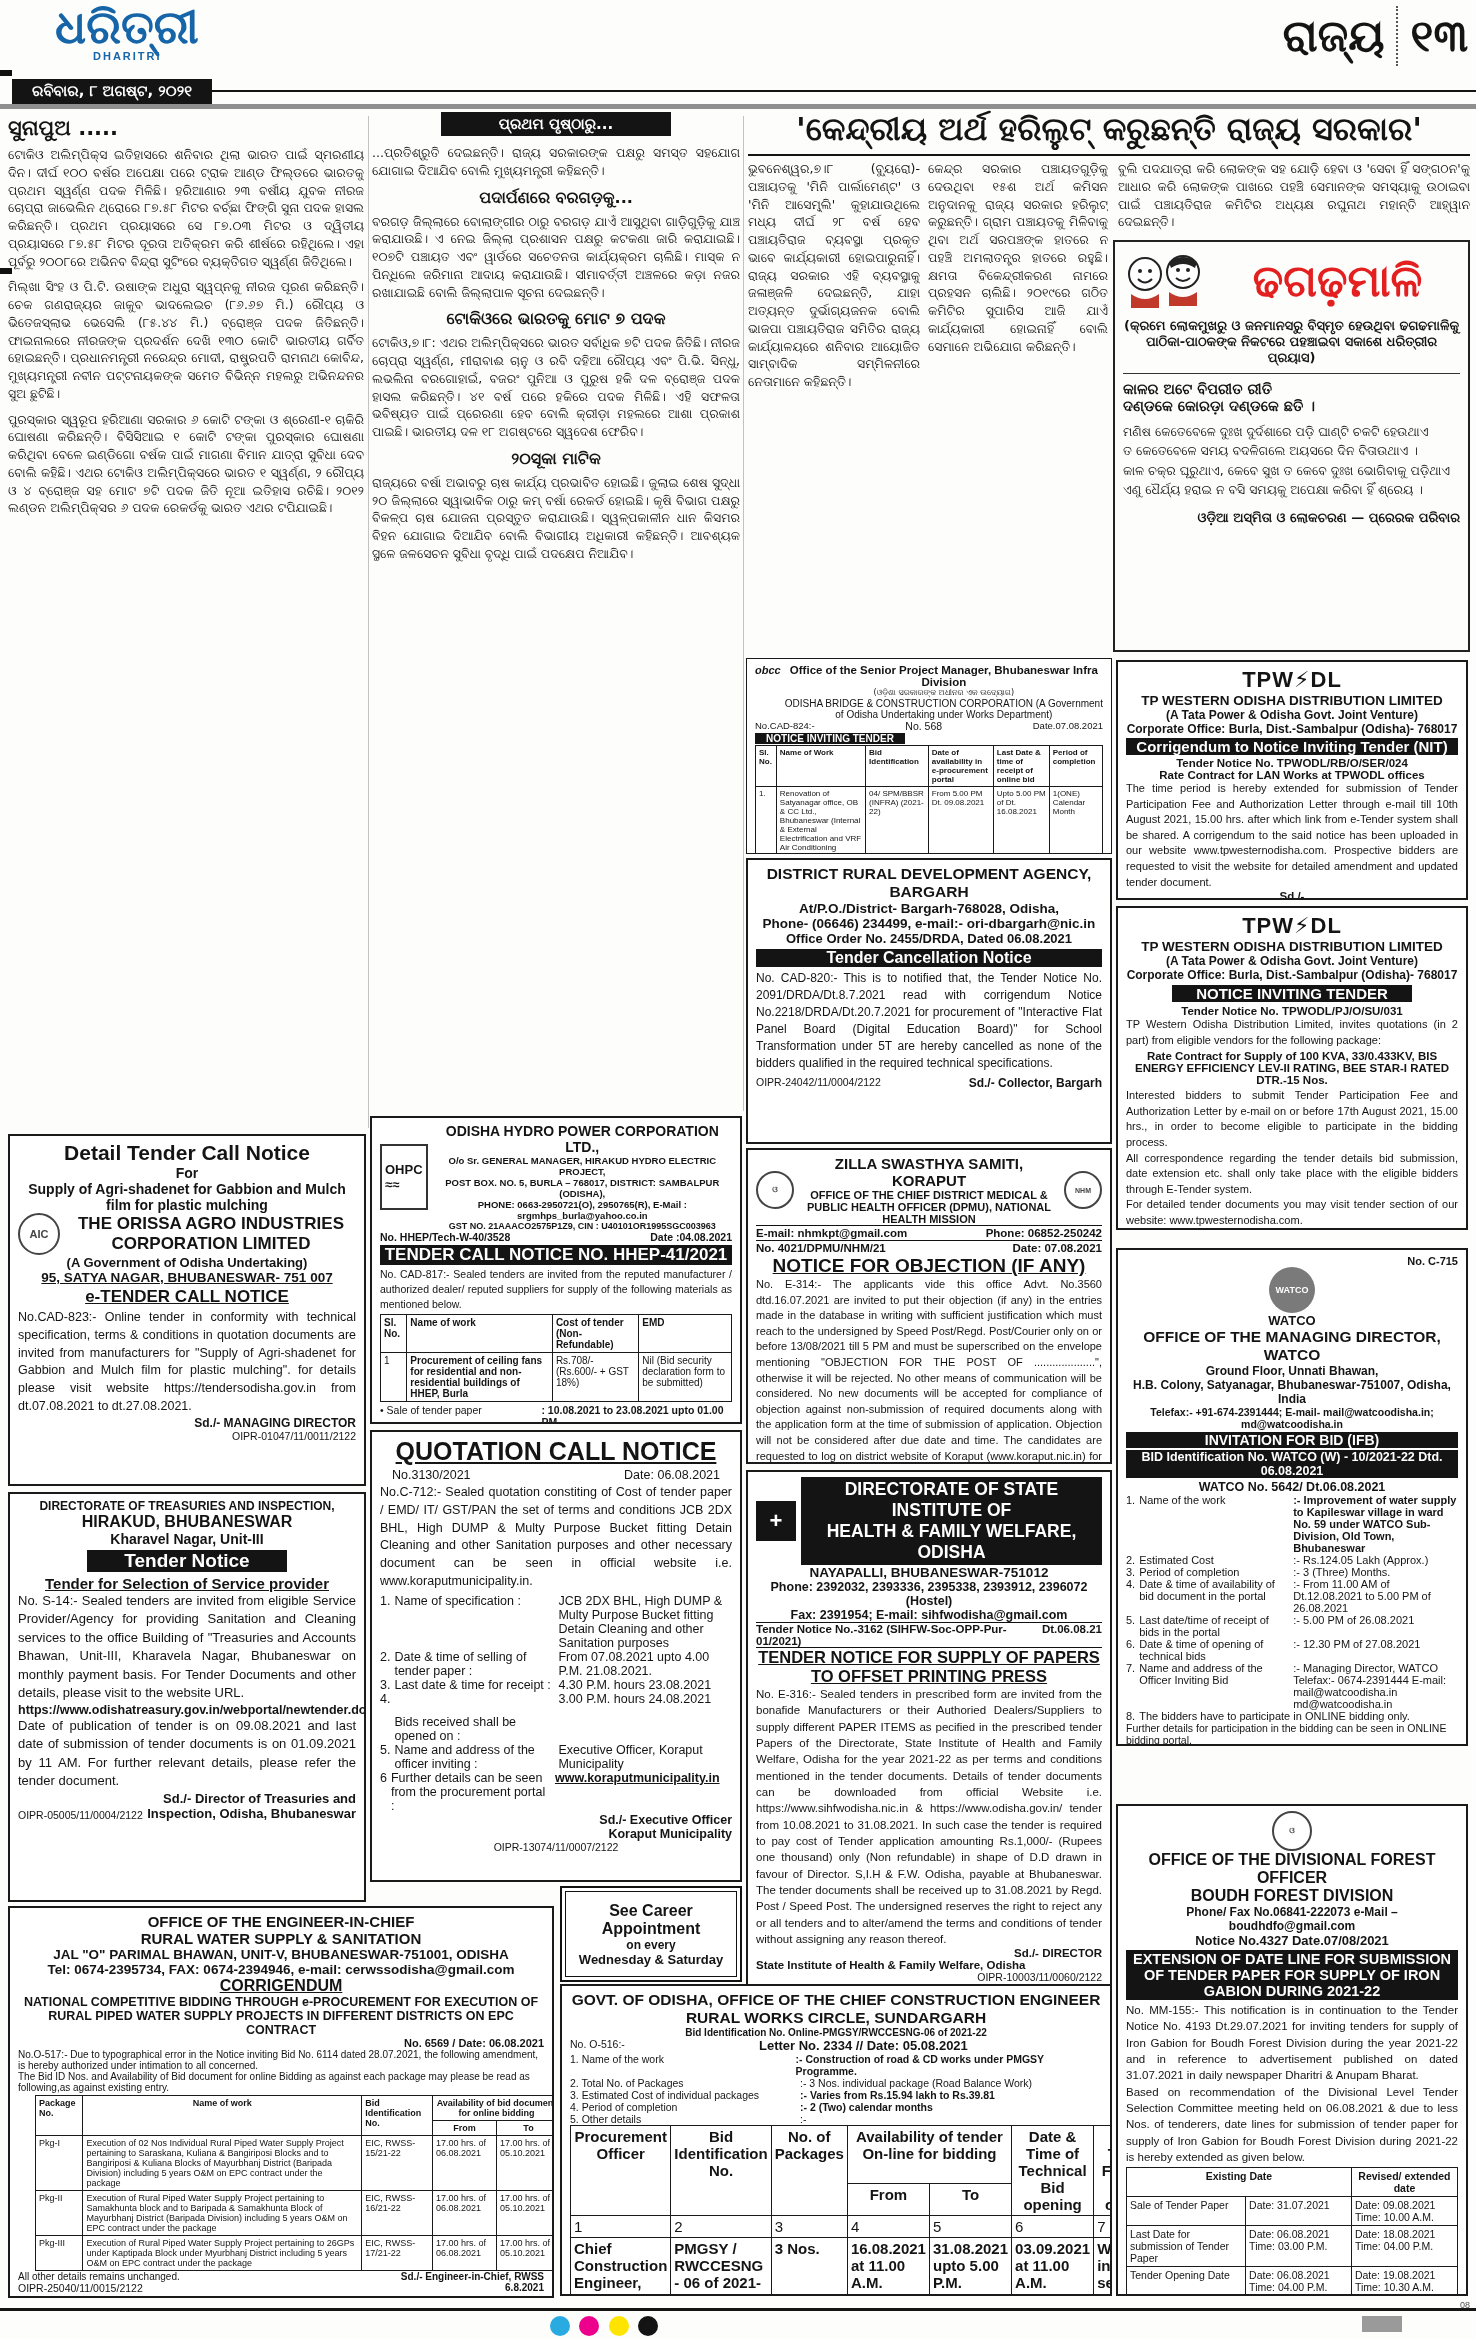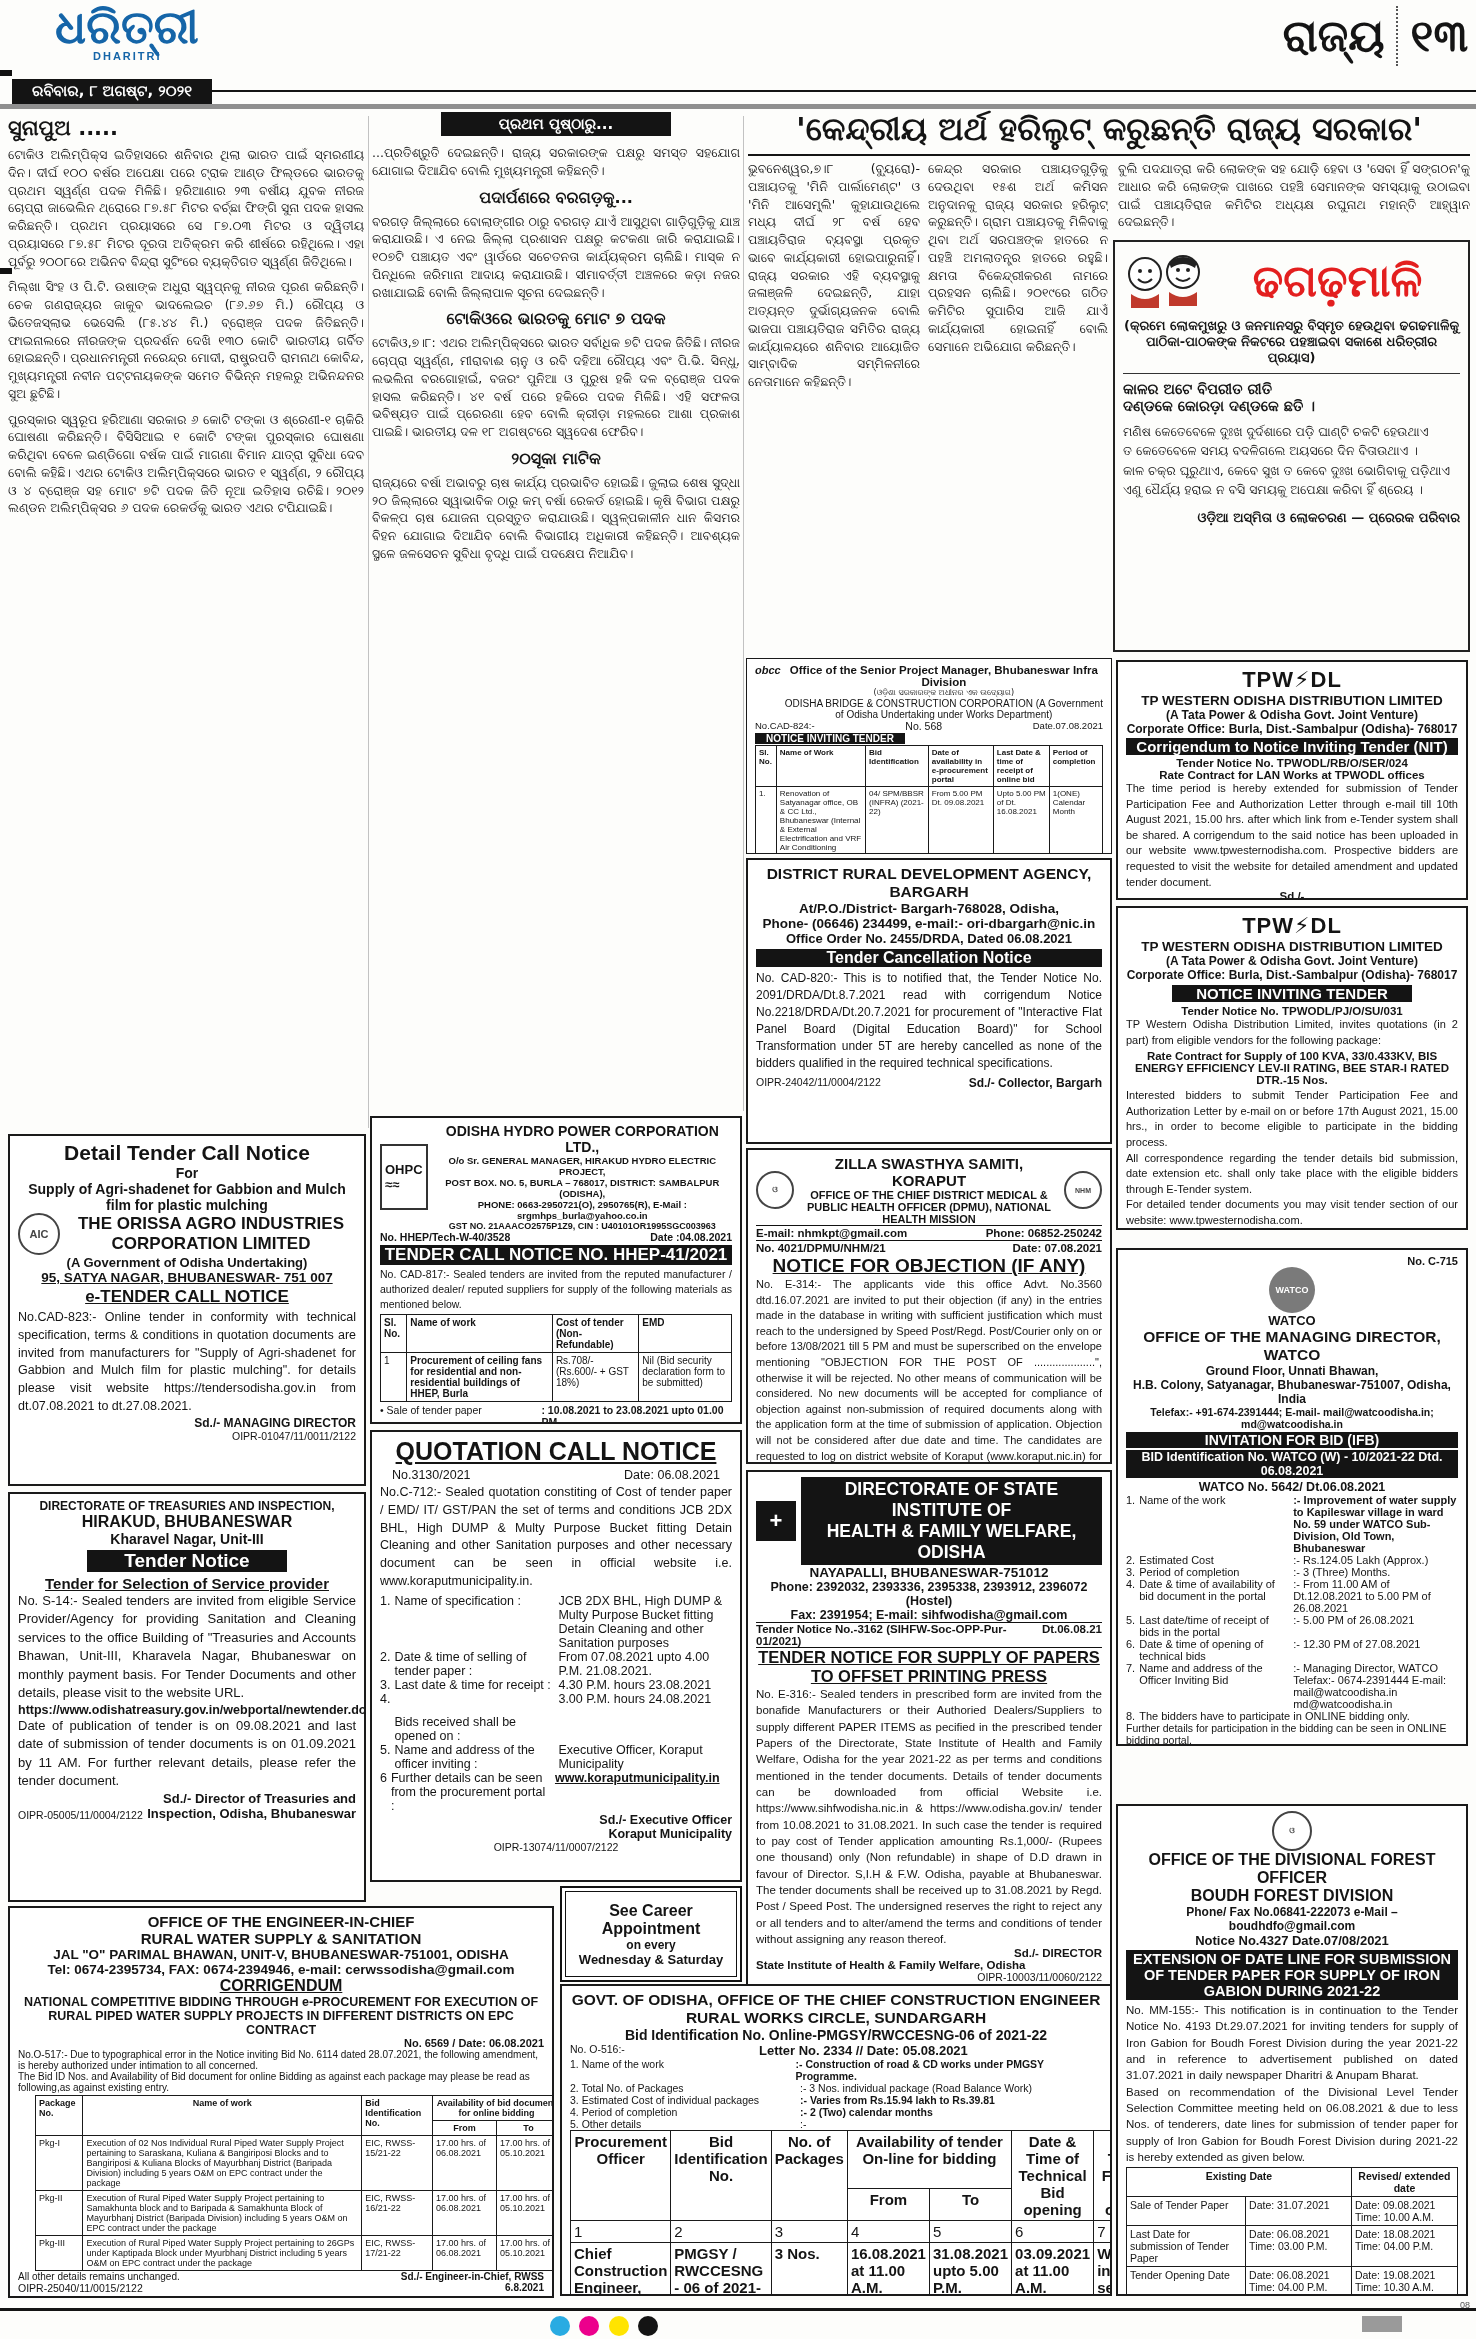--- a/index.html
+++ b/index.html
@@ -458,21 +458,21 @@
     </div>
     <div style="display:flex;justify-content:space-between;">
       <span class="oipr">OIPR-25040/11/0015/2122</span>
       <span class="b">6.8.2021</span>
     </div>
   </div>
 
   <div class="notice" style="left:560px;top:1984px;width:552px;height:312px;font-size:10.5px;">
     <div class="b ctr" style="font-size:15.5px;">GOVT. OF ODISHA, OFFICE OF THE CHIEF CONSTRUCTION ENGINEER</div>
     <div class="b ctr" style="font-size:15.5px;">RURAL WORKS CIRCLE, SUNDARGARH</div>
-    <div class="b ctr" style="font-size:14px;">Bid Identification No. Online-PMGSY/RWCCESNG-06 of 2021-22</div>
+    <div class="b ctr" style="font-size:10px;">Bid Identification No. Online-PMGSY/RWCCESNG-06 of 2021-22</div>
     <div style="display:flex;">
       <span>No. O-516:-</span>
       <span class="b ctr" style="flex:1;font-size:13px;">Letter No. 2334 // Date: 05.08.2021</span>
     </div>
     <div style="display:flex;">
         <span style="width:230px;">1.  Name of the work</span>
         <span class="b">:- Construction of road &amp; CD works under PMGSY Programme.</span>
       </div>
     <div style="display:flex;">
         <span style="width:230px;">2.  Total No. of Packages</span>

